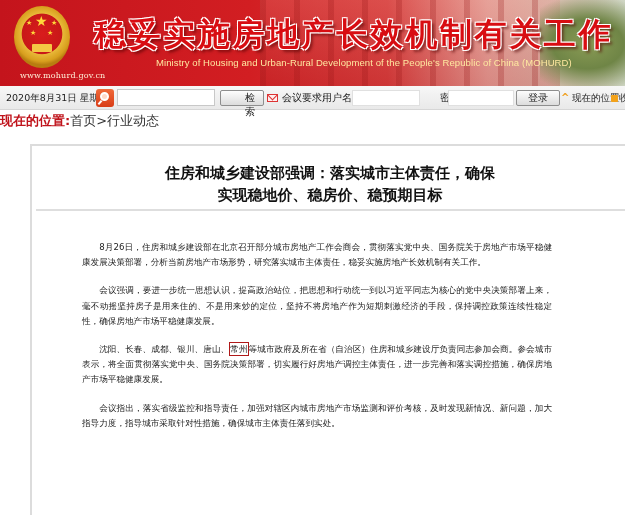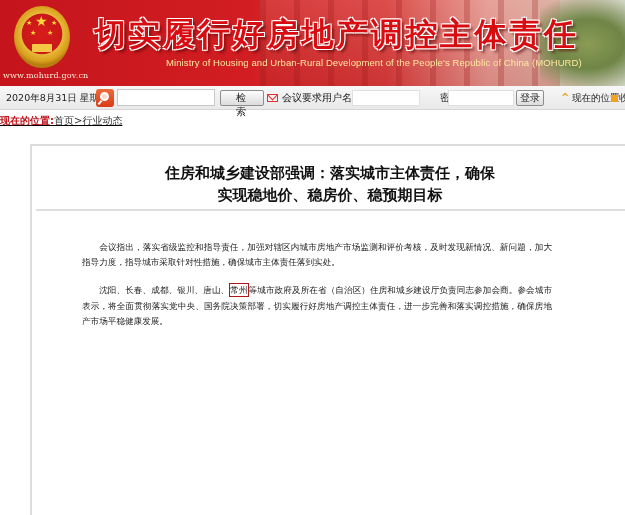--- a/index.html
+++ b/index.html
@@ -28,31 +28,31 @@
     background: radial-gradient(circle at 50% 45%, #d91c1c 0%, #c81818 45%, #e8b838 47%, #d89f1e 62%, #b87d10 70%);
   }
   .emblem-star {
     position: absolute; left: 21px; top: 8px; color: #ffd83a; font-size: 14px; line-height: 14px;
   }
   .emblem-star.s { font-size: 7px; line-height: 7px; }
   .emblem-gate {
     position: absolute; left: 18px; top: 38px; width: 20px; height: 8px; background: #f4c844; border-radius: 1px;
   }
   .site-url {
-    position: absolute; left: 3px; top: 71px; font-family: "DejaVu Serif", serif; font-size: 8px;
+    position: absolute; left: 20px; top: 71px; font-family: "DejaVu Serif", serif; font-size: 8px;
     color: #fff0d8; letter-spacing: 0.2px;
   }
   .site-title {
     position: absolute; left: 94px; top: 13px; font-family: "DejaVu Serif", serif; font-weight: bold;
     font-size: 32px; letter-spacing: 2.6px; color: #d80d12;
     text-shadow: 1px 1px 0 #ffffff, -1px -1px 0 #ffffff, 1px -1px 0 #ffffff, -1px 1px 0 #ffffff, 3px 3px 3px rgba(80,0,0,0.6);
     white-space: nowrap;
   }
   .site-subtitle {
-    position: absolute; left: 154px; top: 57px; font-family: "Liberation Sans", sans-serif; font-size: 9.5px;
+    position: absolute; left: 144px; top: 57px; font-family: "Liberation Sans", sans-serif; font-size: 9.5px;
     color: #ffe8a0; white-space: nowrap; letter-spacing: 0.1px; padding-left: 12px;
   }
 
   
   .toolbar {
     position: absolute; left: 0; top: 86px; width: 625px; height: 24px;
     background: linear-gradient(180deg, #f7f7f7, #e9e9e9);
     border-bottom: 1px solid #d6d6d6;
     font-size: 10px; color: #222;
   }
@@ -70,48 +70,48 @@
   }
   .search-input {
     position: absolute; left: 117px; top: 3px; width: 98px; height: 17px; background: #fff;
     border: 1px solid #c8c8c8; font-size: 10px; padding: 0 3px;
   }
   .btn {
     position: absolute; top: 4px; height: 16px; line-height: 14px; text-align: center;
     background: linear-gradient(180deg, #fdfdfd, #dcdcdc); border: 1px solid #8e8e8e; border-radius: 2px;
     font-size: 10px; color: #222; font-family: "DejaVu Sans", sans-serif;
   }
-  .search-btn { left: 220px; width: 44px; letter-spacing: 8px; padding-left: 6px; }
+  .search-btn { left: 220px; width: 44px; letter-spacing: 8px; padding-left: 6px; text-align: right; }
   .mail-icon {
     position: absolute; left: 267px; top: 8px; width: 11px; height: 8px; border: 1px solid #d33; background: #fff0f0;
   }
   .mail-icon:after {
     content: ""; position: absolute; left: 1px; top: -3px; width: 6px; height: 6px;
     border-right: 1px solid #d33; border-bottom: 1px solid #d33; transform: rotate(45deg);
   }
   .mail-label { left: 282px; }
   .user-label { left: 322px; }
   .user-input {
     position: absolute; left: 352px; top: 4px; width: 68px; height: 16px; background: #fff; border: 1px solid #e0e0e0;
   }
   .pwd-label { left: 440px; }
   .pwd-input {
     position: absolute; left: 448px; top: 4px; width: 66px; height: 16px; background: #fff; border: 1px solid #e0e0e0;
   }
-  .login-btn { left: 516px; width: 28px; }
+  .login-btn { left: 516px; width: 44px; }
   .home-icon { left: 561px; color: #f0a020; font-size: 10px; font-weight: bold; }
   .home-label { left: 572px; font-size: 9.5px; }
   .fav-icon {
     position: absolute; left: 611px; top: 9px; width: 7px; height: 7px; background: #f3a21a; border-radius: 1px;
   }
   .fav-label { left: 619px; font-size: 9.5px; }
 
   
   .breadcrumb {
-    position: absolute; left: 0; top: 114px; height: 14px; font-size: 10px; line-height: 14px; white-space: nowrap; text-decoration: underline;
+    position: absolute; left: 0; top: 114px; height: 14px; font-size: 13px; line-height: 14px; white-space: nowrap;
   }
   .bc-label { color: #c0141c; font-weight: bold; }
   .bc-path { color: #333; }
 
   
   .article {
     position: absolute; left: 30px; top: 144px; width: 600px; height: 380px;
     border-left: 2px solid #dcdcdc; border-top: 2px solid #dcdcdc; background: #fff;
   }
   .article-title {
@@ -137,21 +137,21 @@
   <div class="banner-tree"></div>
   <div class="emblem">
     <span class="emblem-star">★</span>
     <span class="emblem-star s" style="left:12px;top:14px">★</span>
     <span class="emblem-star s" style="left:37px;top:14px">★</span>
     <span class="emblem-star s" style="left:16px;top:24px">★</span>
     <span class="emblem-star s" style="left:33px;top:24px">★</span>
     <span class="emblem-gate"></span>
   </div>
   <div class="site-url">www.mohurd.gov.cn</div>
-  <div class="site-title">切实履行好房地产调控主体责任</div>
+  <div class="site-title">稳妥实施房地产长效机制有关工作</div>
   <div class="site-subtitle">Ministry of Housing and Urban-Rural Development of the People's Republic of China (MOHURD)</div>
 </div>
 
 <div class="toolbar">
   <span class="tb date-text">2020年8月31日 星期一</span>
   <div class="search-icon-box">
     <span class="lens"></span>
     <span class="handle"></span>
   </div>
   <input class="search-input" type="text" value="" style="">
@@ -173,16 +173,18 @@
   <span class="bc-label">现在的位置:</span><span class="bc-path">首页&gt;行业动态</span>
 </div>
 
 <div class="article">
   <div class="article-title">
     <div>住房和城乡建设部强调：落实城市主体责任，确保</div>
     <div>实现稳地价、稳房价、稳预期目标</div>
   </div>
   <div class="title-rule"></div>
   <div class="body">
+    <p class="para">8月26日，住房和城乡建设部在北京召开部分城市房地产工作会商会，贯彻落实党中央、国务院关于房地产市场平稳健康发展决策部署，分析当前房地产市场形势，研究落实城市主体责任，稳妥实施房地产长效机制有关工作。</p>
+    <p class="para">会议强调，要进一步统一思想认识，提高政治站位，把思想和行动统一到以习近平同志为核心的党中央决策部署上来，毫不动摇坚持房子是用来住的、不是用来炒的定位，坚持不将房地产作为短期刺激经济的手段，保持调控政策连续性稳定性，确保房地产市场平稳健康发展。</p>
+    <p class="para"><span>沈阳、长春、成都、银川、唐山、</span><span class="highlight">常州</span><span>等城市政府及所在省（自治区）住房和城乡建设厅负责同志参加会商。参会城市表示，将全面贯彻落实党中央、国务院决策部署，切实履行好房地产调控主体责任，进一步完善和落实调控措施，确保房地产市场平稳健康发展。</span></p>
     <p class="para">会议指出，落实省级监控和指导责任，加强对辖区内城市房地产市场监测和评价考核，及时发现新情况、新问题，加大指导力度，指导城市采取针对性措施，确保城市主体责任落到实处。</p>
-    <p class="para"><span>沈阳、长春、成都、银川、唐山、</span><span class="highlight">常州</span><span>等城市政府及所在省（自治区）住房和城乡建设厅负责同志参加会商。参会城市表示，将全面贯彻落实党中央、国务院决策部署，切实履行好房地产调控主体责任，进一步完善和落实调控措施，确保房地产市场平稳健康发展。</span></p>
   </div>
 </div>
 
 </body></html>

